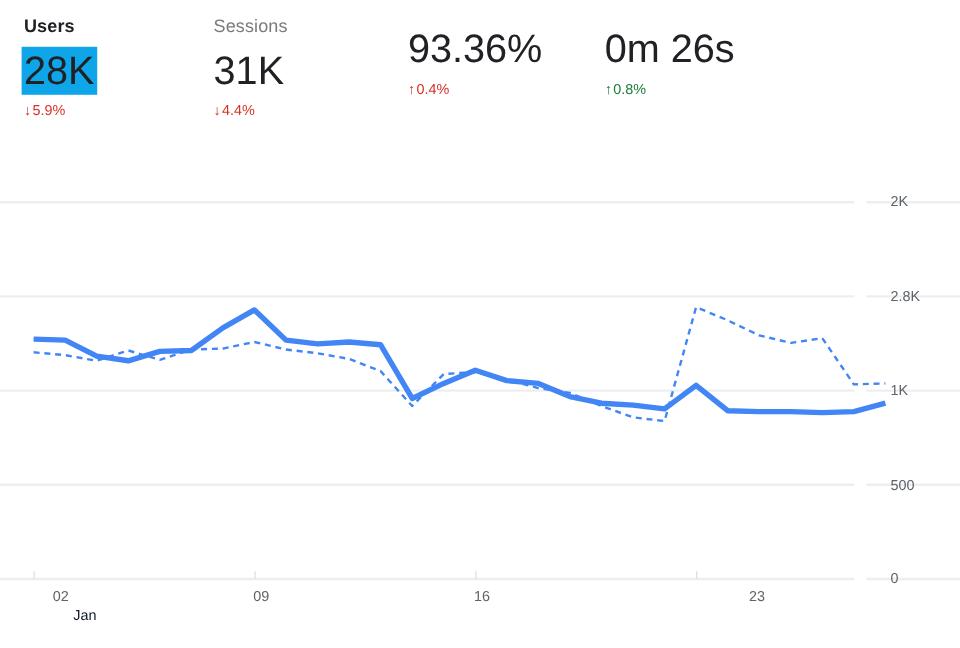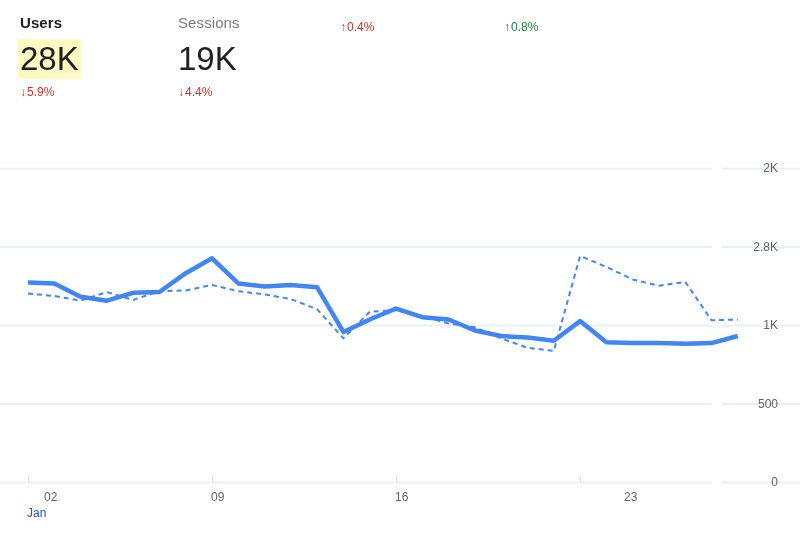--- a/index.html
+++ b/index.html
@@ -44,21 +44,21 @@
   .card-value {
     font-size: 33px;
     line-height: 40px;
     color: #202124;
     font-weight: 400;
     white-space: nowrap;
     margin-top: 7px;
     display: inline-block;
   }
   .card.selected .card-value {
-    background: #fef9c3;
+    background: #0ea5e9;
     padding: 0 2px;
     margin-left: -2px;
   }
   .card-delta {
     font-size: 12px;
     line-height: 14px;
     margin-top: 6px;
     white-space: nowrap;
     display: flex;
     align-items: center;
@@ -85,70 +85,73 @@
   #chart-svg {
     position: absolute;
     left: 0;
     top: 0;
   }
   .ylabel {
     position: absolute;
     font-size: 12px;
     line-height: 14px;
     color: #5f6368;
-    text-align: right;
+    text-align: left;
     width: 36px;
     white-space: nowrap;
   }
   .xlabel {
     position: absolute;
     font-size: 12px;
     line-height: 15px;
     color: #5f6368;
     white-space: nowrap;
   }
   .xlabel-sub {
     position: absolute;
     font-size: 12px;
     line-height: 15px;
-    color: #1d4ed8;
+    color: #0f172a;
     white-space: nowrap;
+    margin-left: 34px;
   }
 </style>
 </head>
 <body>
 
 <div id="scorecards">
 
   <div class="card selected" style="left:20px;">
     <div class="card-label">Users</div>
     <div class="card-value">28K</div>
     <div class="card-delta delta-down">
       <span class="delta-arrow">↓</span>
       <span>5.9%</span>
     </div>
   </div>
 
   <div class="card" style="left:178px;">
     <div class="card-label">Sessions</div>
-    <div class="card-value">19K</div>
+    <div class="card-value">31K</div>
     <div class="card-delta delta-down">
       <span class="delta-arrow">↓</span>
       <span>4.4%</span>
     </div>
   </div>
 
   <div class="card" style="left:340px;">
+    <div class="card-value">93.36%</div>
     <div class="card-delta delta-up-red">
       <span class="delta-arrow">↑</span>
       <span>0.4%</span>
     </div>
   </div>
 
   <div class="card" style="left:504px;">
+    <div class="card-value">0m 26s</div>
     <div class="card-delta delta-up-green">
       <span class="delta-arrow">↑</span>
       <span>0.8%</span>
     </div>
   </div>
 
 </div>
 
 <div id="chart-area">
   <svg id="chart-svg" width="800" height="410">

